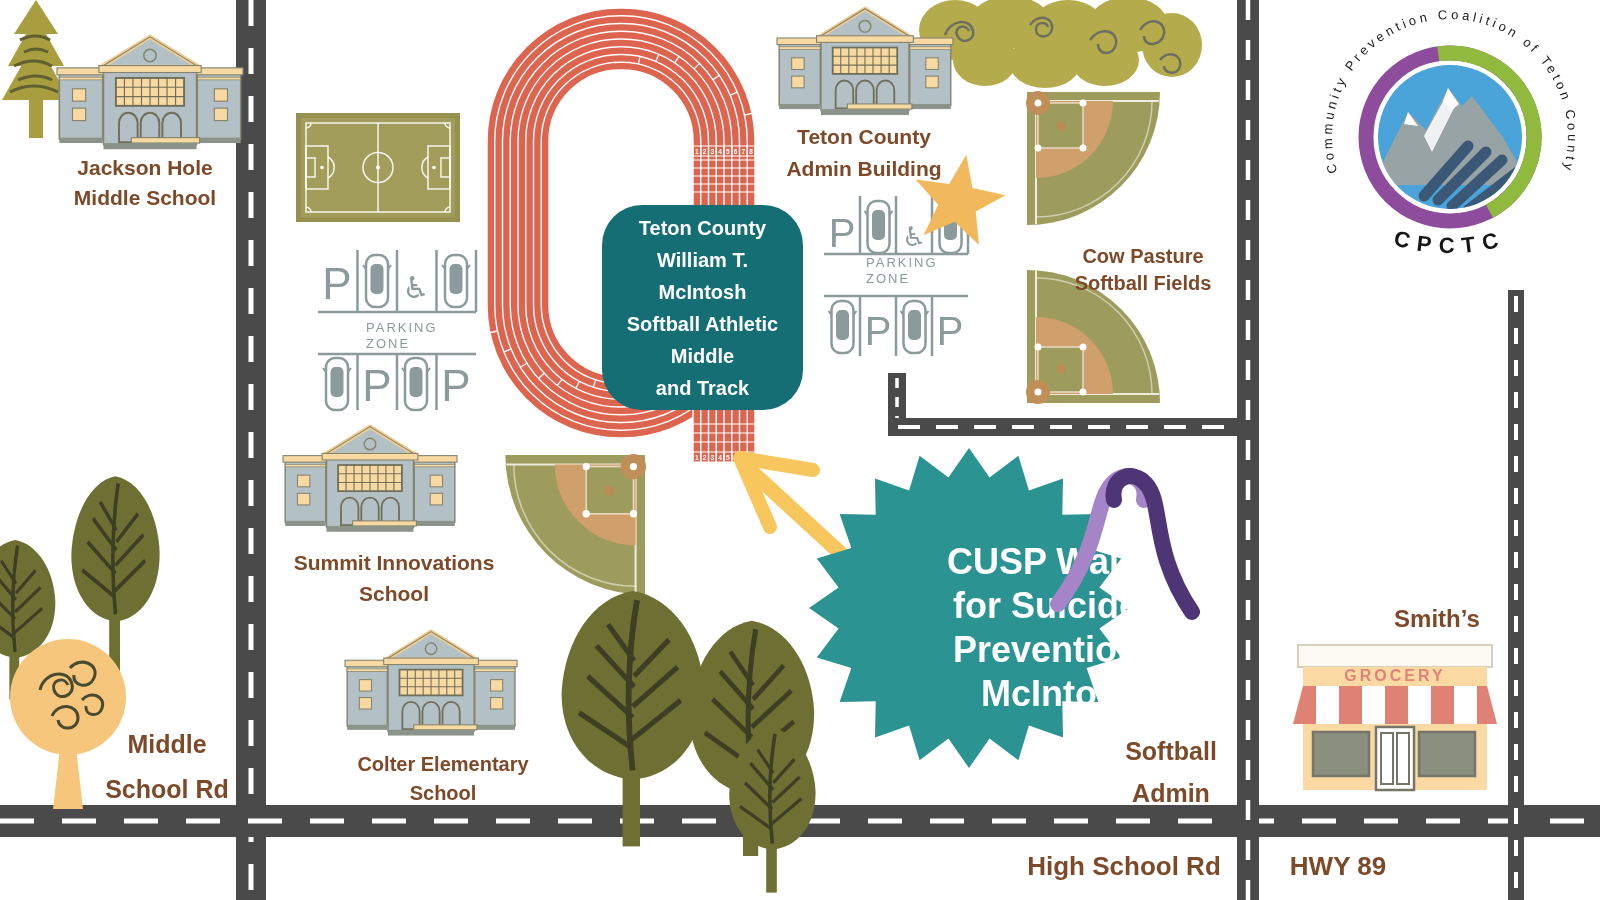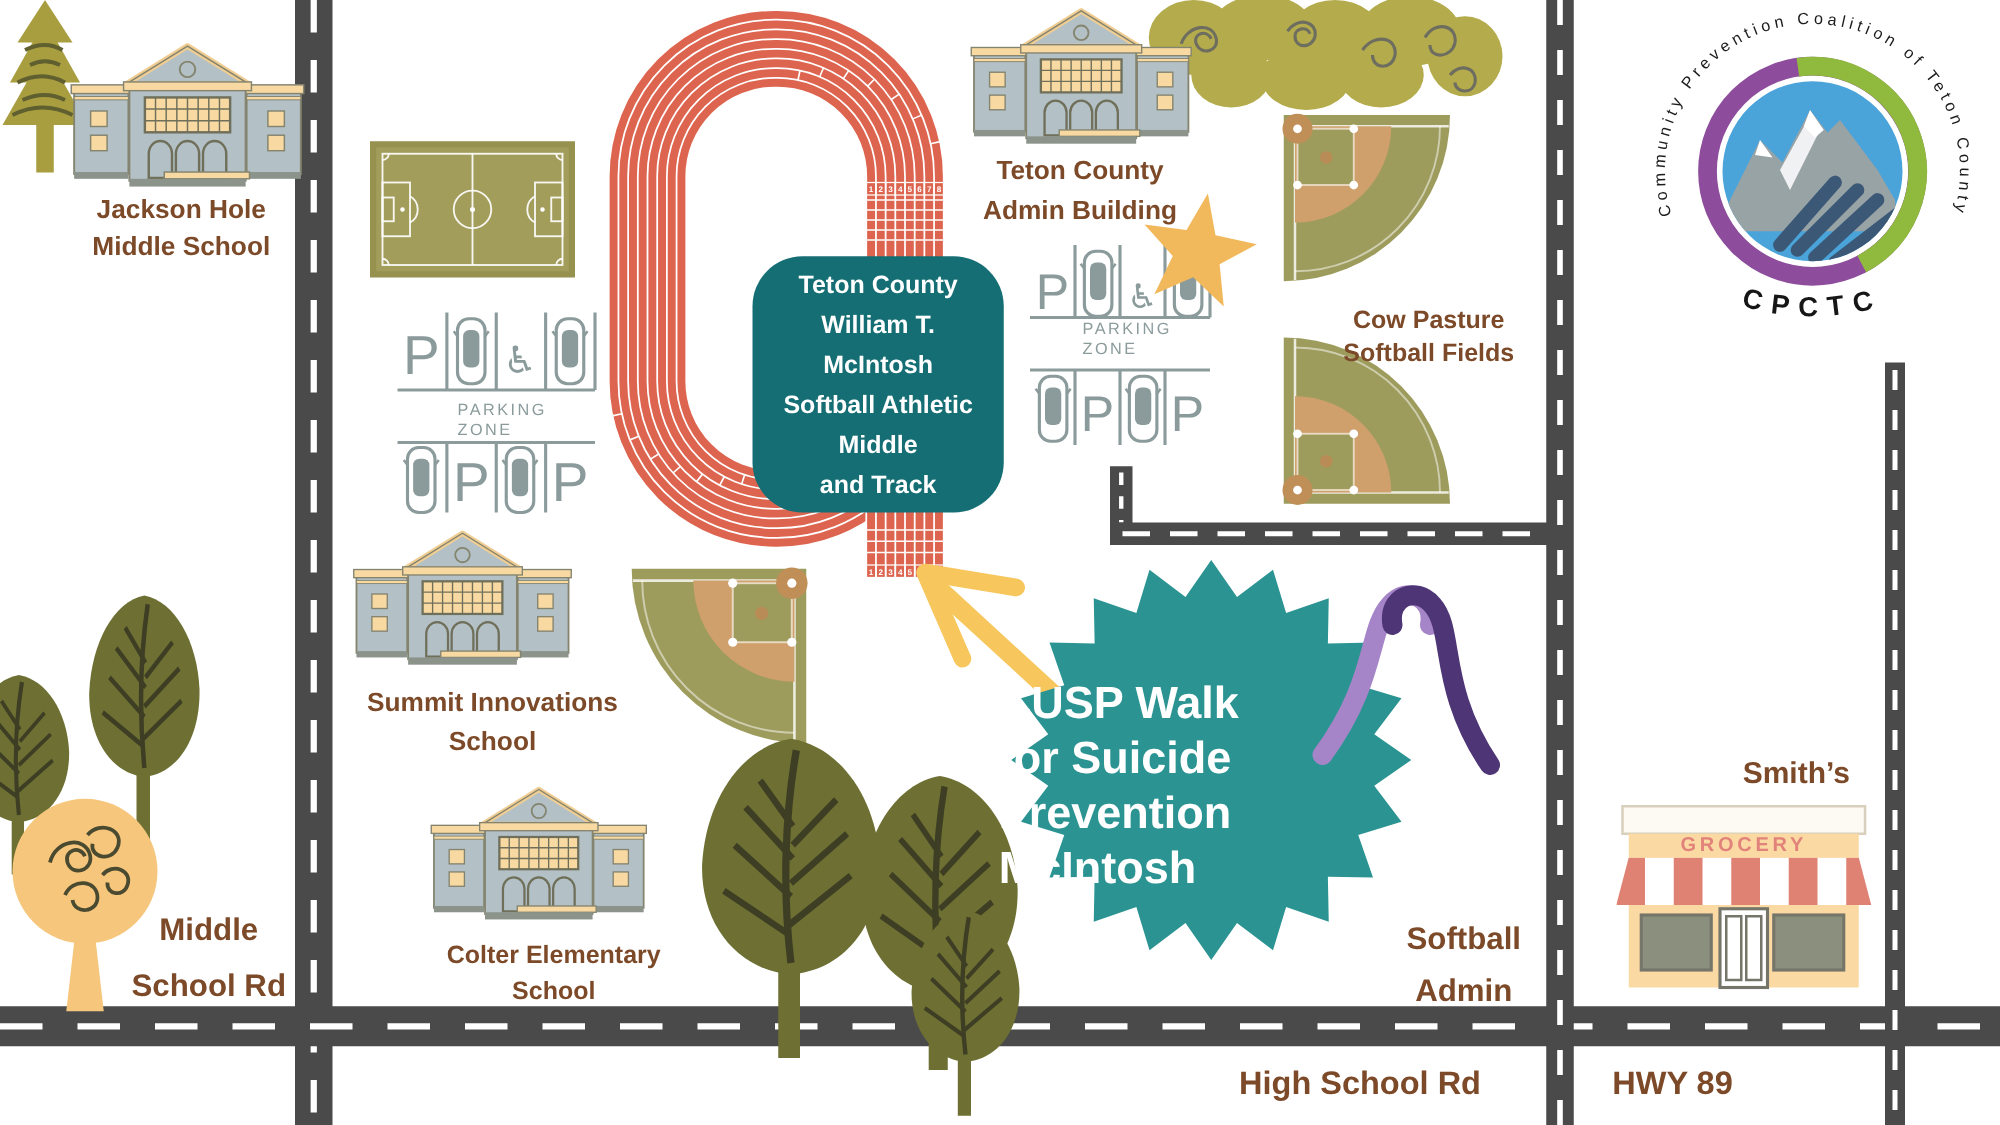--- a/index.html
+++ b/index.html
@@ -9,21 +9,21 @@
   .map-svg{z-index:1;}
   .map-label{position:absolute;z-index:2;font-weight:700;color:#7c4a28;text-align:center;
              transform:translateX(-50%);white-space:nowrap;}
   .stadium-box{position:absolute;z-index:2;left:602px;top:205px;width:201px;height:205px;
                background:#156e74;border-radius:40px;display:flex;flex-direction:column;
                justify-content:center;align-items:center;color:#ffffff;font-weight:700;
                font-size:20px;line-height:32px;text-align:center;}
   .burst{position:absolute;z-index:2;left:799px;top:446px;width:340px;height:330px;}
   .burst-text{position:absolute;left:0;top:0;width:100%;height:100%;box-sizing:border-box;
               padding-top:34px;display:flex;flex-direction:column;justify-content:center;
-              align-items:flex-start;color:#ffffff;font-weight:700;font-size:36px;line-height:44px;
+              align-items:flex-end;color:#ffffff;font-weight:700;font-size:36px;line-height:44px;
               text-align:center;}
   .ribbon-svg{position:absolute;z-index:3;left:1020px;top:452px;}
   .logo-svg{position:absolute;z-index:2;left:1280px;top:0;}
   .lane-num{font:700 6.5px "Liberation Sans",sans-serif;fill:#ffffff;}
   .pk-p{font:400 44px "Liberation Sans",sans-serif;fill:#8b9b9b;}
   .pk-p-sm{font:400 40px "Liberation Sans",sans-serif;fill:#8b9b9b;}
   .pk-txt{font:400 13px "Liberation Sans",sans-serif;fill:#8b9b9b;letter-spacing:2px;}
   .pk-hc{font:400 30px "DejaVu Sans",sans-serif;fill:#8b9b9b;}
   .pk-hc-sm{font:400 27px "DejaVu Sans",sans-serif;fill:#8b9b9b;}
   .grocery-text{font:700 16px "Liberation Sans",sans-serif;fill:#e2837b;letter-spacing:3px;}
@@ -397,21 +397,21 @@
     <div>School</div>
   </div>
   <div class="map-label" style="left:167px;top:722px;font-size:25px;line-height:45px;">
     <div>Middle</div>
     <div>School Rd</div>
   </div>
   <div class="map-label" style="left:1171px;top:730px;font-size:25px;line-height:42px;">
     <div>Softball</div>
     <div>Admin</div>
   </div>
-  <div class="map-label" style="left:1088px;top:851px;font-size:26px;">
+  <div class="map-label" style="left:1124px;top:851px;font-size:26px;">
     <div>High School Rd</div>
   </div>
   <div class="map-label" style="left:1338px;top:851px;font-size:26px;">
     <div>HWY 89</div>
   </div>
   <div class="map-label" style="left:1437px;top:605px;font-size:24px;">
     <div>Smith’s</div>
   </div>
 
 </div>

